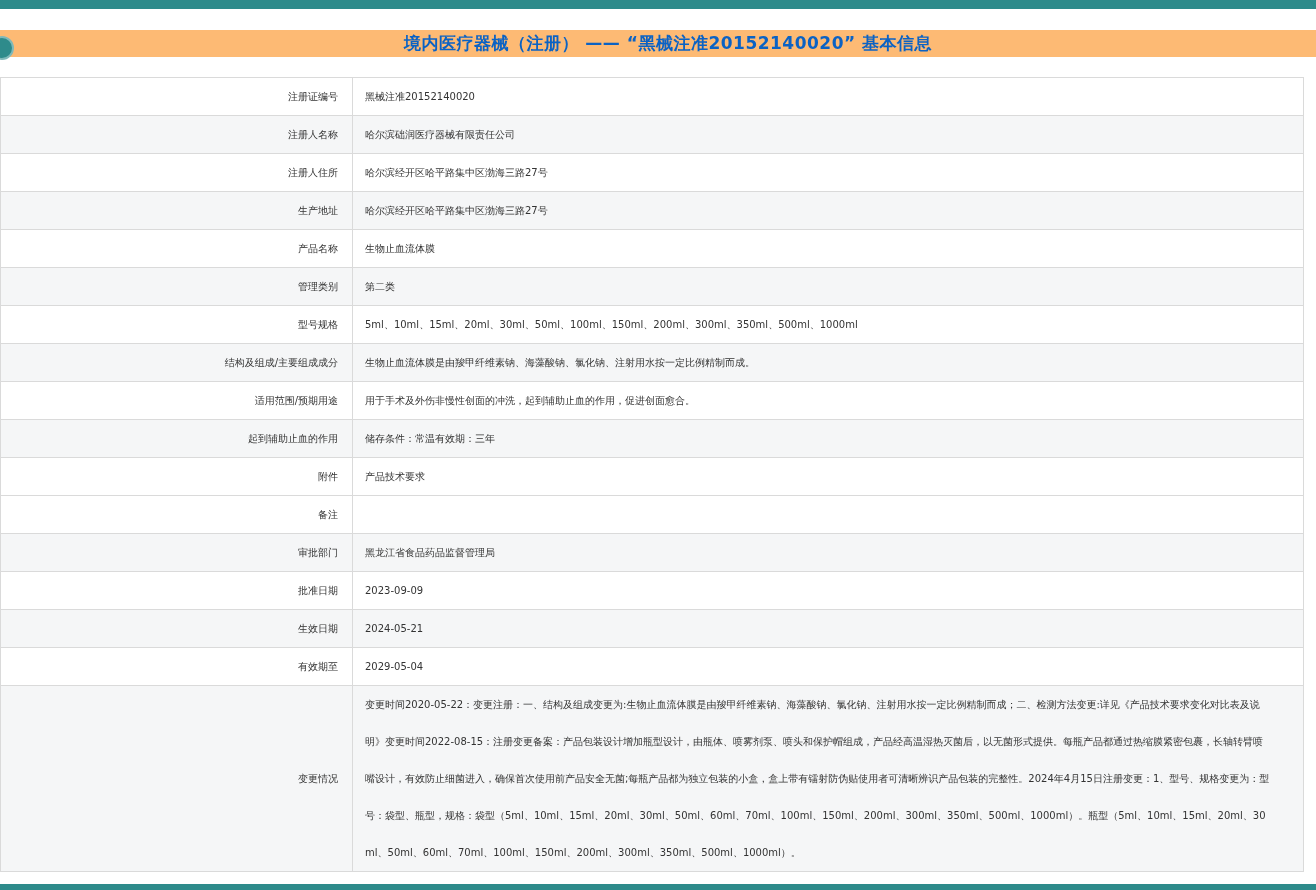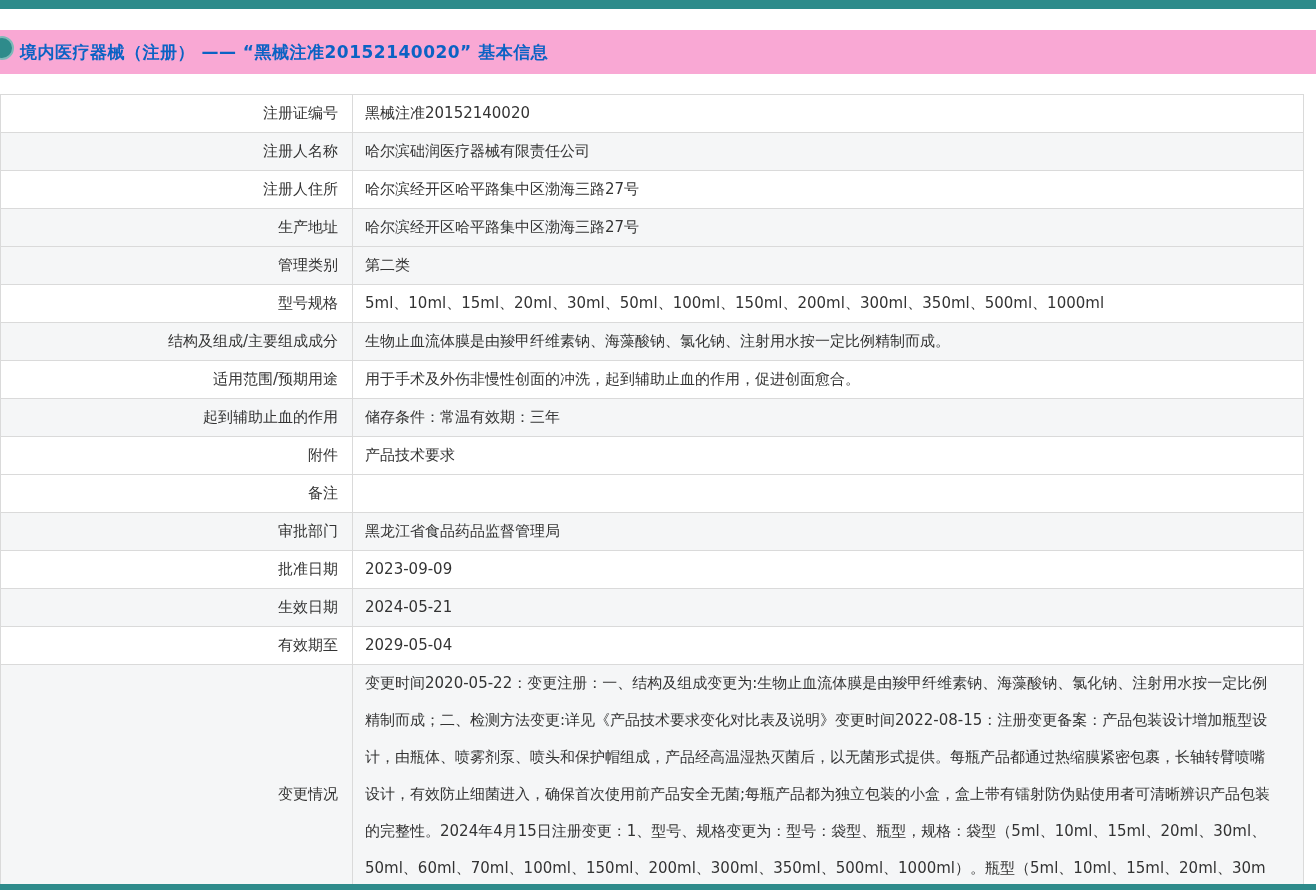--- a/index.html
+++ b/index.html
@@ -16,26 +16,27 @@
   }
   .bottombar {
     position:absolute;
     left:0; right:0; bottom:0;
     height:6px;
     background:#2e8b8b;
     z-index:20;
   }
   .header-band {
     margin-top:21px;
-    height:44px;
-    background:#f9a8d4;
+    height:27px;
+    background:#fdba74;
     display:flex;
     align-items:center;
     position:relative;
     overflow:visible;
+    justify-content:center;
   }
   .logo-icon {
     position:absolute;
     left:-10px;
     top:6px;
     width:24px; height:24px;
     border-radius:50%;
     background:#2e8b8b;
     border:2px solid #7fb9b9;
   }
@@ -51,21 +52,21 @@
     margin-top:20px;
   }
   table.info-table {
     border-collapse:collapse;
     width:1304px;
     table-layout:fixed;
   }
   table.info-table th,
   table.info-table td {
     border:1px solid #dadada;
-    font-size:15px;
+    font-size:10px;
     font-weight:normal;
     color:#333;
     line-height:37px;
     height:37px;
     vertical-align:middle;
   }
   table.info-table th {
     width:352px;
     text-align:right;
     padding-right:14px;
@@ -104,20 +105,24 @@
   <tr>
     <th>注册人住所</th>
     <td>哈尔滨经开区哈平路集中区渤海三路27号</td>
   </tr>
 
   <tr class="alt">
     <th>生产地址</th>
     <td>哈尔滨经开区哈平路集中区渤海三路27号</td>
   </tr>
 
+  <tr>
+    <th>产品名称</th>
+    <td>生物止血流体膜</td>
+  </tr>
 
   <tr class="alt">
     <th>管理类别</th>
     <td>第二类</td>
   </tr>
 
   <tr>
     <th>型号规格</th>
     <td>5ml、10ml、15ml、20ml、30ml、50ml、100ml、150ml、200ml、300ml、350ml、500ml、1000ml</td>
   </tr>

